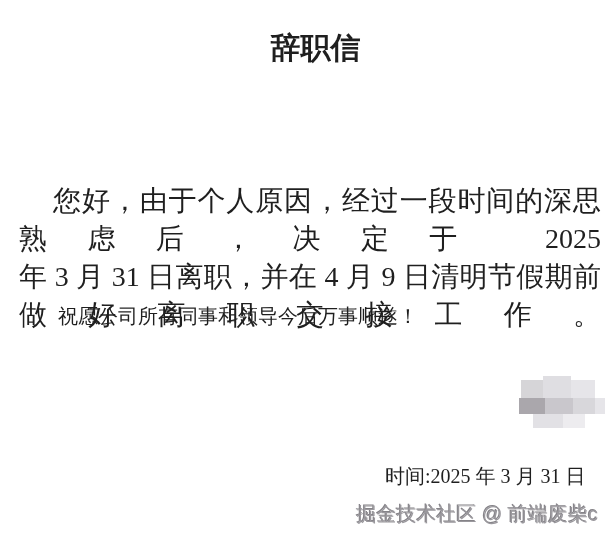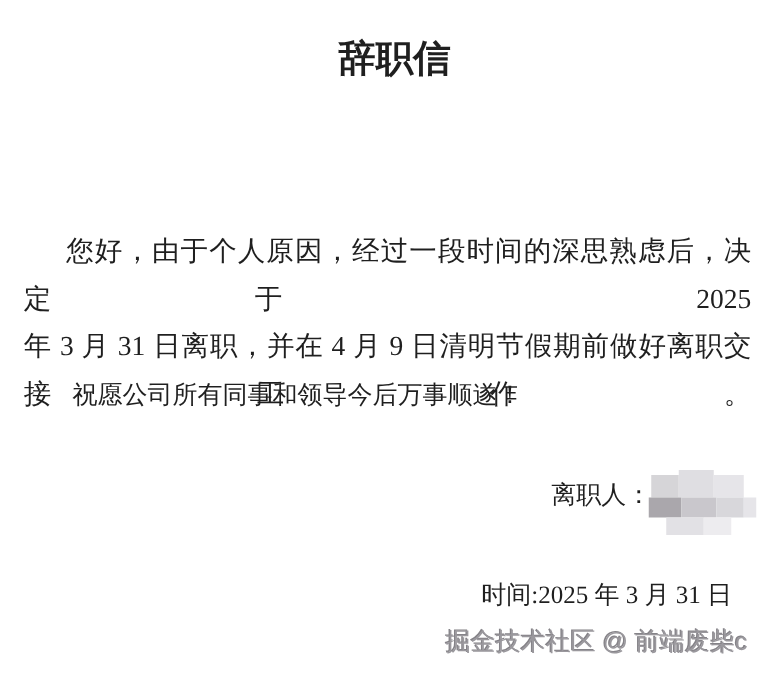--- a/index.html
+++ b/index.html
@@ -32,21 +32,21 @@
     left: 19px;
     top: 139px;
     font-size: 20px;
     line-height: 30px;
     white-space: nowrap;
   }
   .para1 {
     left: 19px;
     top: 182px;
     width: 582px;
-    font-size: 22px;
+    font-size: 28px;
     line-height: 38px;
   }
   .body-line {
     text-align: justify;
   }
   .jl {
     text-align: justify;
     text-align-last: justify;
   }
   .indent { text-indent: 34px; }
@@ -100,21 +100,20 @@
   <h1 class="abs title">辞职信</h1>
 
 
   <div class="abs para1">
     <div class="body-line jl indent">您好，由于个人原因，经过一段时间的深思熟虑后，决定于 2025</div>
     <div class="body-line jl">年 3 月 31 日离职，并在 4 月 9 日清明节假期前做好离职交接工作。</div>
   </div>
 
   <div class="abs closing">祝愿公司所有同事和领导今后万事顺遂！</div>
 
-  <div class="abs sig-label">离职人：</div>
 
   <div class="abs mosaic" id="mosaic">
       <div style="left: 2px; top: 4px; width: 22px; height: 18px; background: rgb(214, 213, 216);"></div>
       <div style="left: 24px; top: 0px; width: 28px; height: 22px; background: rgb(223, 222, 226);"></div>
       <div style="left: 52px; top: 4px; width: 24px; height: 18px; background: rgb(230, 229, 233);"></div>
       <div style="left: 0px; top: 22px; width: 26px; height: 16px; background: rgb(170, 167, 172);"></div>
       <div style="left: 26px; top: 22px; width: 28px; height: 16px; background: rgb(201, 199, 204);"></div>
       <div style="left: 54px; top: 22px; width: 22px; height: 16px; background: rgb(216, 215, 219);"></div>
       <div style="left: 76px; top: 22px; width: 10px; height: 16px; background: rgb(230, 229, 233);"></div>
       <div style="left: 14px; top: 38px; width: 30px; height: 14px; background: rgb(226, 225, 229);"></div>

